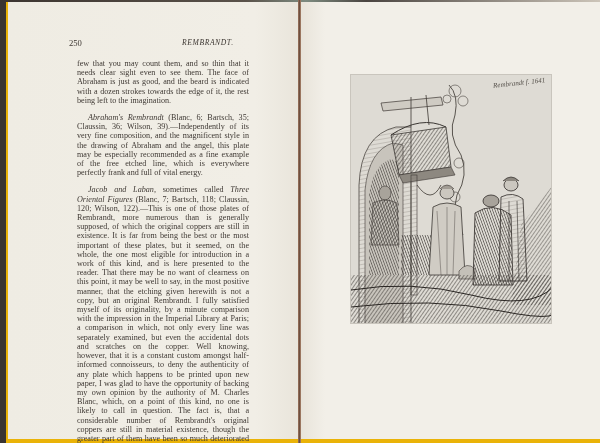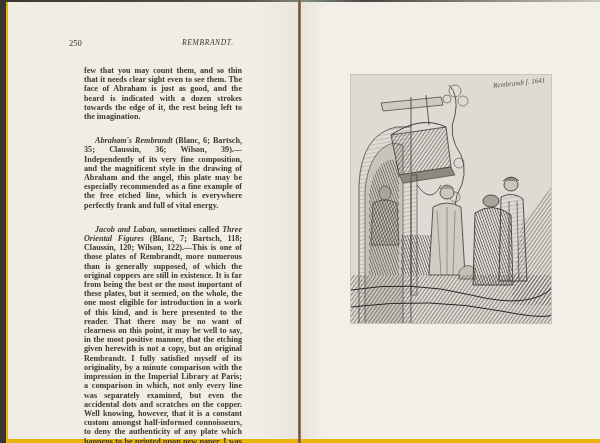--- a/index.html
+++ b/index.html
@@ -26,21 +26,21 @@
       position: absolute; left: 63px; top: 38px; width: 187px; height: 12px;
       font-family: "Liberation Serif", serif; font-size: 8.6px; color: #3b3530;
     }
     .header .pgnum { position: absolute; left: 0; top: 0; }
     .header .running { position: absolute; left: 73px; top: 0; font-style: italic; letter-spacing: 0.6px; font-size: 7.6px; margin-left: 40px; }
     .body-text {
       position: absolute; left: 63px; top: 51px; width: 188px;
       font-family: "Liberation Serif", serif; font-size: 8.15px; line-height: 9.2px;
       color: #3f3934; text-align: justify;
     }
-    .body-text p { margin: 15px; font-weight: bold; }
+    .body-text p { margin: 8px; }
     .body-text p.indent { text-indent: 11px; }
     .body-text .it { font-style: italic; }
     .plate {
       position: absolute; left: 344px; top: 74px; width: 202px; height: 250px;
       background: #dcd9d2;
       border: 1px solid #c9c5bd;
       overflow: hidden;
     }
     .plate svg { position: absolute; left: 0; top: 0; }
     .inscription {

